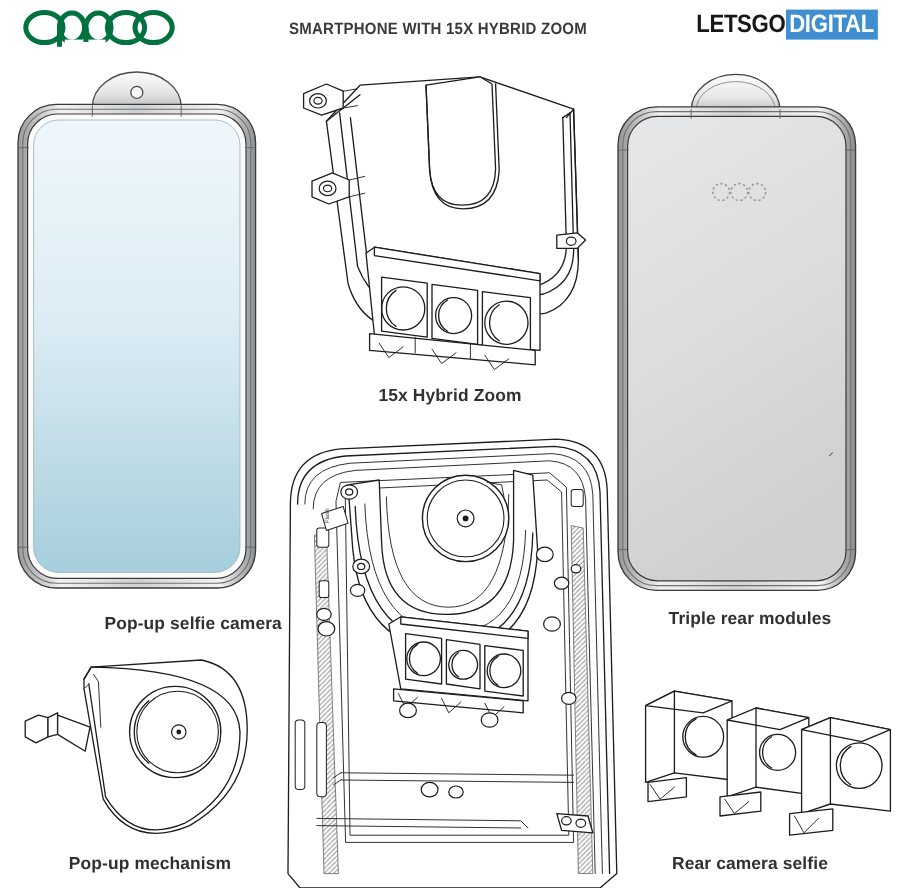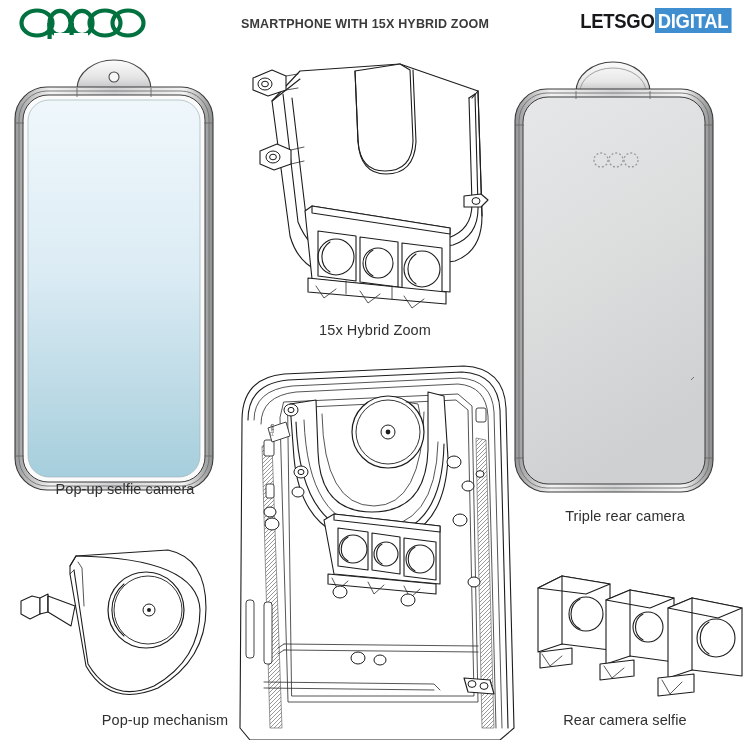--- a/index.html
+++ b/index.html
@@ -88,39 +88,39 @@
   }
 
   
   .panel { position: absolute; }
   .panel svg { display: block; overflow: visible; }
 
   .caption {
     position: absolute;
     text-align: center;
     font-size: 14.5px;
-    font-weight: normal;
+    font-weight: bold;
     color: #303030;
     letter-spacing: 0.1px;
     font-family: "Liberation Sans", sans-serif;
     white-space: nowrap;
   }
 
   
   #panel-front-phone { left: 8px;  top: 44px;  width: 240px; height: 460px; }
-  #cap-front-phone   { left: 0px;  top: 481px; width: 250px; }
+  #cap-front-phone   { left: 0px;  top: 512px; width: 250px; padding-left: 36px; }
 
   #panel-zoom-module { left: 250px; top: 46px;  width: 250px; height: 265px; }
   #cap-zoom-module   { left: 250px; top: 322px; width: 250px; }
 
   #panel-rear-phone  { left: 508px; top: 44px;  width: 240px; height: 460px; }
   #cap-rear-phone    { left: 500px; top: 508px; width: 250px; }
 
   #panel-popup-mech  { left: 18px;  top: 548px; width: 215px; height: 160px; }
-  #cap-popup-mech    { left: 0px;   top: 712px; width: 250px; padding-left: 40px; }
+  #cap-popup-mech    { left: 0px;   top: 712px; width: 250px; }
 
   #panel-chassis     { left: 228px; top: 362px; width: 290px; height: 378px; }
 
   #panel-rear-mods   { left: 528px; top: 566px; width: 222px; height: 135px; }
   #cap-rear-mods     { left: 500px; top: 712px; width: 250px; }
 
   .ln  { fill: none; stroke: #1d1d1d; stroke-width: 1.1; stroke-linejoin: round; stroke-linecap: round; }
   .ln-thin { fill: none; stroke: #2a2a2a; stroke-width: 0.8; stroke-linejoin: round; stroke-linecap: round; }
   .fillw { fill: #ffffff; stroke: #1d1d1d; stroke-width: 1.1; stroke-linejoin: round; }
   .fillw-thin { fill: #ffffff; stroke: #232323; stroke-width: 0.85; stroke-linejoin: round; }
@@ -338,21 +338,21 @@
       <g stroke="#6a6a6a" stroke-width="0.9">
         <line x1="68" y1="47" x2="68" y2="55"></line>
         <line x1="142" y1="47" x2="142" y2="55"></line>
         <line x1="8" y1="81" x2="16" y2="81"></line>
         <line x1="196" y1="81" x2="204" y2="81"></line>
         <line x1="8" y1="414" x2="16" y2="414"></line>
         <line x1="196" y1="414" x2="204" y2="414"></line>
       </g>
     </svg>
   </div>
-  <div class="caption" id="cap-rear-phone">Triple rear camera</div>
+  <div class="caption" id="cap-rear-phone">Triple rear modules</div>
 
   <div class="panel" id="panel-popup-mech">
     <svg width="215" height="162" viewBox="0 0 215 162" aria-hidden="true">
 
       <g>
         <path class="fillw" d="M3 53 L14 48 L22 50 L22 66 L12 71 L3 66 Z"></path>
         <path class="fillw" d="M22 50 L30 46 L30 64 L22 66 Z"></path>
         <path class="fillw" d="M30 48 L57 58 L53 78 L30 64 Z"></path>
         <path class="ln-thin" d="M30 48 L30 64"></path>
       </g>

